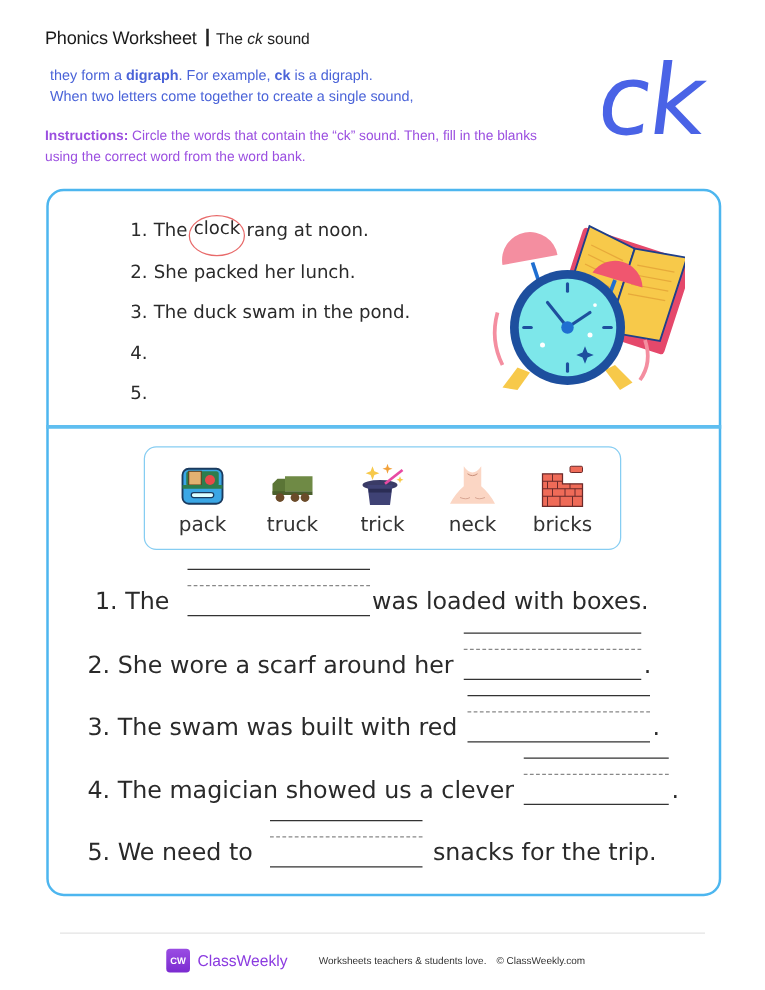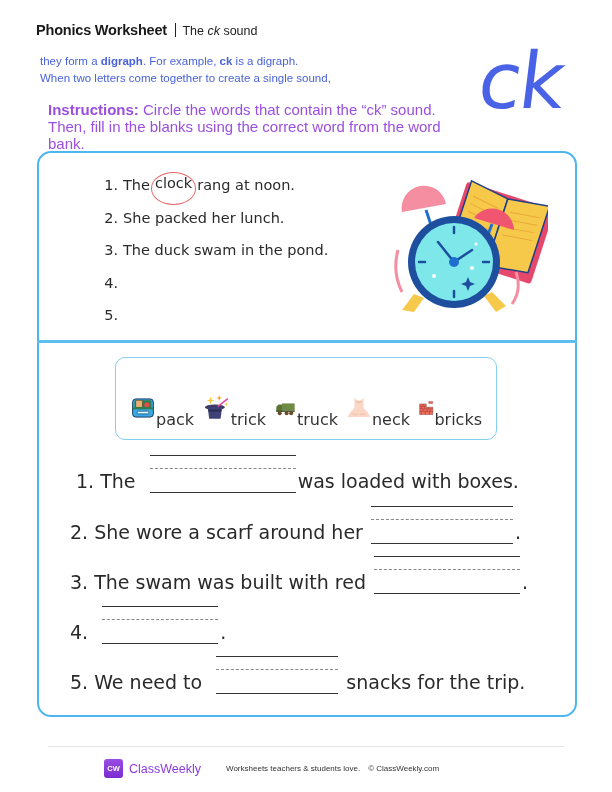--- a/index.html
+++ b/index.html
@@ -1,55 +1,55 @@
 <!DOCTYPE html>
 <html><head>
 <meta charset="utf-8">
 <style>
   * { box-sizing: border-box; margin: 0; padding: 0; }
   html, body { width: 612px; height: 792px; background: #ffffff; overflow: hidden; }
   body { position: relative; font-family: "Liberation Sans", "DejaVu Sans", sans-serif; color: #222; }
 
   .header { position: absolute; left: 36px; top: 21px; font-size: 14px; display: flex; align-items: baseline; }
-  .header .title { font-weight: bold; color: #1a1a1a; font-size: 14.5px; letter-spacing: -0.2px; }
+  .header .title { font-weight: normal; color: #1a1a1a; font-size: 14.5px; letter-spacing: -0.2px; }
   .header .sep { display: inline-block; width: 1.5px; height: 14px; background: #222; margin: 0 6px 0 8px; position: relative; top: 2px; }
   .header .subtitle { font-size: 12.5px; color: #222; }
   .header .subtitle i { font-style: italic; }
 
   .intro { position: absolute; left: 40px; top: 53px; font-size: 11.5px; line-height: 17px; color: #4a63d8; width: 380px; }
   .intro b { font-weight: bold; }
-  .instructions { position: absolute; left: 48px; top: 101px; font-size: 15px; line-height: 17px; color: #9b4fe0; width: 420px; }
+  .instructions { position: absolute; left: 36px; top: 101px; font-size: 11px; line-height: 17px; color: #9b4fe0; width: 420px; }
   .instructions b { font-weight: bold; }
 
   .big-ck { position: absolute; left: 478px; top: 42px; font-size: 78px; color: #4a63e6; font-style: italic; font-family: "DejaVu Sans", sans-serif; font-weight: 300; letter-spacing: -2px; line-height: 1; transform: skewX(4deg); }
 
   .main-box { position: absolute; left: 37px; top: 151px; width: 540px; height: 566px; border: 2.5px solid #4db6ef; border-radius: 14px; }
   .divider { position: absolute; left: 37px; top: 340px; width: 540px; height: 2.5px; background: #5fbef0; }
 
   .sentences { position: absolute; left: 98px; top: 172px; list-style: none; font-family: "DejaVu Sans", sans-serif; font-size: 14.5px; color: #2a2a2a; }
   .sentences li { height: 32.5px; line-height: 26px; display: flex; }
   .sentences .num { display: inline-block; width: 20px; text-align: right; margin-right: 5px; }
   .circled { display: inline-block; border: 1.2px solid #e86a6a; border-radius: 50%; padding: 0 3px; line-height: 20px; margin: 0 1px; }
 
   .illustration { position: absolute; left: 388px; top: 172px; width: 160px; height: 150px; }
 
   .word-bank { position: absolute; left: 115px; top: 357px; width: 382px; height: 83px; border: 1.2px solid #86cdf2; border-radius: 10px; display: flex; justify-content: space-around; align-items: flex-end; padding: 0 10px 10px; }
-  .wb-item { display: flex; flex-direction: row; align-items: flex-end; width: 64px; }
+  .wb-item { display: flex; flex-direction: column; align-items: center; width: 64px; }
   .wb-item svg { width: 40px; height: 36px; margin-bottom: 3px; }
   .wb-label { font-size: 16px; color: #333; font-family: "DejaVu Sans", sans-serif; }
 
   .fill { position: absolute; left: 70px; font-family: "DejaVu Sans", sans-serif; font-size: 19px; color: #2a2a2a; white-space: nowrap; display: flex; align-items: flex-end; height: 40px; }
   .blank { display: inline-block; position: relative; height: 40px; vertical-align: bottom; margin: 0 2px; }
   .blank .top { position: absolute; left: 0; right: 0; top: 0; border-top: 1.2px solid #333; }
   .blank .mid { position: absolute; left: 0; right: 0; top: 13px; border-top: 1.2px dashed #888; }
   .blank .base { position: absolute; left: 0; right: 0; bottom: 2px; border-top: 1.2px solid #333; }
   .fill .txt { line-height: 24px; padding-bottom: 2px; }
 
   .footer-line { position: absolute; left: 48px; top: 746px; width: 516px; height: 1px; background: #e4e4e4; }
-  .footer { position: absolute; left: 104px; top: 759px; display: flex; align-items: center; }
+  .footer { position: absolute; left: 133px; top: 759px; display: flex; align-items: center; }
   .logo-badge { width: 19px; height: 19px; border-radius: 3px; background: linear-gradient(180deg, #9a4de3, #7b2bd0); color: #fff; font-size: 7.5px; font-weight: bold; display: flex; align-items: center; justify-content: center; }
   .logo-text { color: #8b3be0; font-weight: normal; font-size: 12.5px; margin-left: 6px; }
   .tagline { font-size: 8px; color: #333; margin-left: 25px; }
   .copyright { font-size: 8px; color: #333; margin-left: 8px; }
 </style>
 </head>
 <body>
 
 <div class="header">
   <span class="title">Phonics Worksheet</span>
@@ -149,40 +149,40 @@
       <rect x="7" y="6" width="26" height="12" rx="2" fill="#2d7d4e"></rect>
       <rect x="9" y="6" width="10" height="11" fill="#e2b171" stroke="#5a3a1a" stroke-width="0.8"></rect>
       <circle cx="26" cy="13" r="4" fill="#e84a4a"></circle>
       <rect x="4" y="17" width="32" height="3" fill="#2d7d4e"></rect>
       <rect x="11" y="23" width="18" height="4" rx="2" fill="#dff" stroke="#1a3a5e" stroke-width="1"></rect>
     </svg>
     <span class="wb-label">pack</span>
   </div>
   <div class="wb-item">
     <svg viewBox="0 0 40 36">
+      <rect x="14" y="10" width="22" height="12" fill="#6f8a45"></rect>
+      <path d="M4 16 L8 12 L14 12 L14 24 L4 24 Z" fill="#5b7536"></path>
+      <rect x="4" y="22" width="32" height="3" fill="#4a5f2c"></rect>
+      <circle cx="10" cy="27" r="3.5" fill="#6b4b2a"></circle>
+        <circle cx="22" cy="27" r="3.5" fill="#6b4b2a"></circle>
+        <circle cx="30" cy="27" r="3.5" fill="#6b4b2a"></circle>
+    </svg>
+    <span class="wb-label">truck</span>
+  </div>
+  <div class="wb-item">
+    <svg viewBox="0 0 40 36">
       <ellipse cx="18" cy="17" rx="14" ry="4" fill="#3a3b66"></ellipse>
       <path d="M8 17 L10 33 L26 33 L28 17 Z" fill="#3f4275"></path>
       <rect x="9" y="20" width="18" height="3" fill="#2b2d55"></rect>
       <line x1="22" y1="16" x2="36" y2="5" stroke="#e84aa3" stroke-width="2.2"></line>
       <path d="M12 2 l1.5 4 l4 1.5 l-4 1.5 l-1.5 4 l-1.5 -4 l-4 -1.5 l4 -1.5 Z" fill="#f7c94a"></path>
       <path d="M24 0 l1 3 l3 1 l-3 1 l-1 3 l-1 -3 l-3 -1 l3 -1 Z" fill="#f2a13a"></path>
       <path d="M34 10 l0.8 2 l2 0.8 l-2 0.8 l-0.8 2 l-0.8 -2 l-2 -0.8 l2 -0.8 Z" fill="#f7c94a"></path>
     </svg>
     <span class="wb-label">trick</span>
-  </div>
-  <div class="wb-item">
-    <svg viewBox="0 0 40 36">
-      <rect x="14" y="10" width="22" height="12" fill="#6f8a45"></rect>
-      <path d="M4 16 L8 12 L14 12 L14 24 L4 24 Z" fill="#5b7536"></path>
-      <rect x="4" y="22" width="32" height="3" fill="#4a5f2c"></rect>
-      <circle cx="10" cy="27" r="3.5" fill="#6b4b2a"></circle>
-        <circle cx="22" cy="27" r="3.5" fill="#6b4b2a"></circle>
-        <circle cx="30" cy="27" r="3.5" fill="#6b4b2a"></circle>
-    </svg>
-    <span class="wb-label">truck</span>
   </div>
   <div class="wb-item">
     <svg viewBox="0 0 40 36">
       <path d="M13 2 Q20 12 27 2 L27 18 Q34 24 38 32 L2 32 Q6 24 13 18 Z" fill="#fbd6c4"></path>
       <path d="M16 8 Q20 11 24 8" stroke="#c98f7a" stroke-width="0.8" fill="none"></path>
       <path d="M10 27 Q15 29 18 27 M22 27 Q25 29 30 27" stroke="#d9a794" stroke-width="0.8" fill="none"></path>
     </svg>
     <span class="wb-label">neck</span>
   </div>
   <div class="wb-item">
@@ -233,21 +233,21 @@
   <span class="txt">3.</span>&nbsp;<span class="txt">The swam was built with red</span>&nbsp;
   <span class="blank" style="width:146px;">
       <span class="top"></span>
       <span class="mid"></span>
       <span class="base"></span>
     </span>
   <span class="txt">.</span>
 </div>
 
 <div class="fill" style="top:606px; left:70px;">
-  <span class="txt">4.</span>&nbsp;&nbsp;
+  <span class="txt">4.</span>&nbsp;<span class="txt">The magician showed us a clever</span>&nbsp;
   <span class="blank" style="width:116px;">
       <span class="top"></span>
       <span class="mid"></span>
       <span class="base"></span>
     </span>
   <span class="txt">.</span>
 </div>
 
 <div class="fill" style="top:656px; left:70px;">
   <span class="txt">5.</span>&nbsp;<span class="txt">We need to</span>&nbsp;&nbsp;

